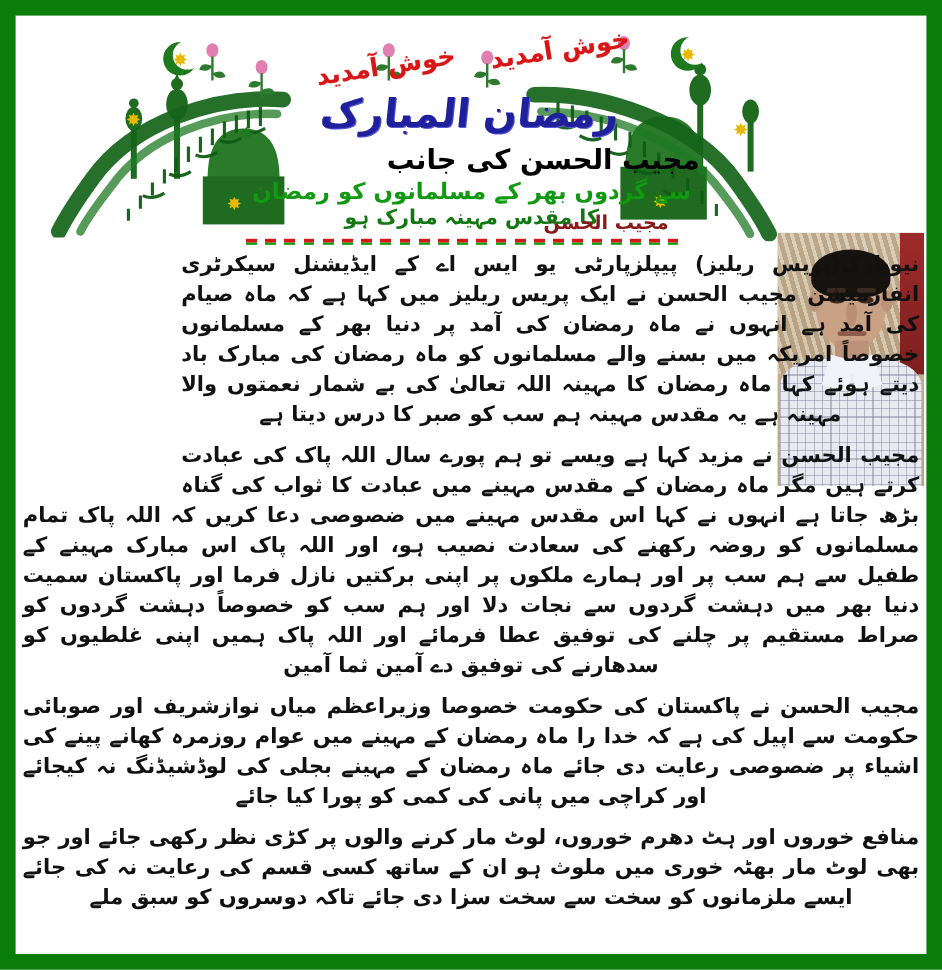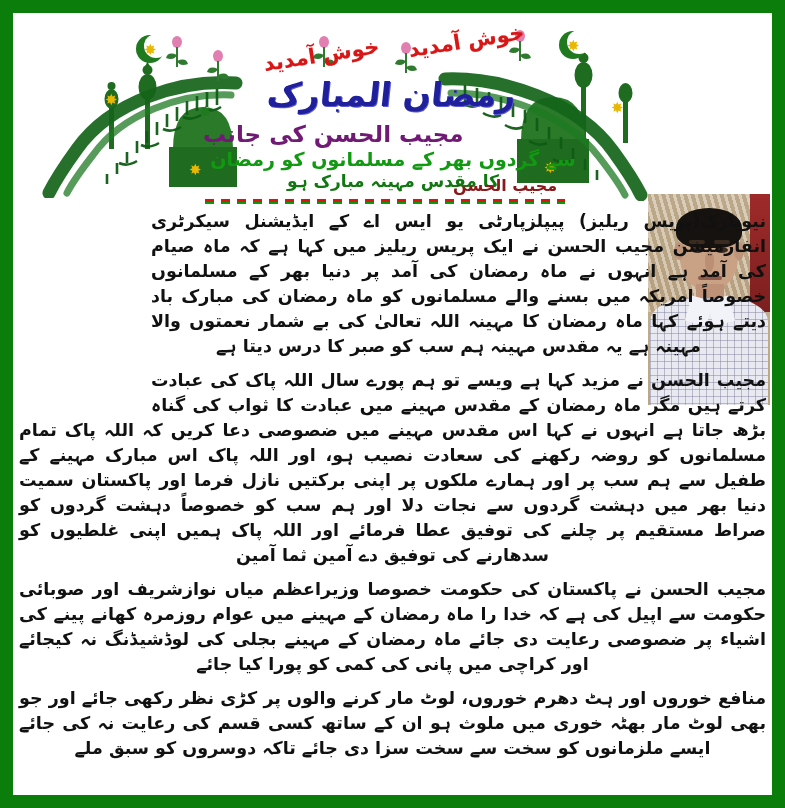--- a/index.html
+++ b/index.html
@@ -55,23 +55,23 @@
     font-weight:bold;
     letter-spacing:-1px;
     text-align:center;
     white-space:nowrap;
     transform:skewX(-6deg);
     text-shadow:1px 1px 0 #5a5ad6;
   }
   #greet-line1{
     position:absolute;
     left:190px;top:108px;width:380px;
-    text-align:left;
-    direction:rtl;
-    color:#701a75;
+    text-align:right;
+    direction:rtl;
+    color:#000000;
     font-size:23px;
     font-weight:bold;
     white-space:nowrap;
   }
   #greet-line2{
     position:absolute;
     left:170px;top:135px;width:420px;
     text-align:center;
     direction:rtl;
     color:#119911;

